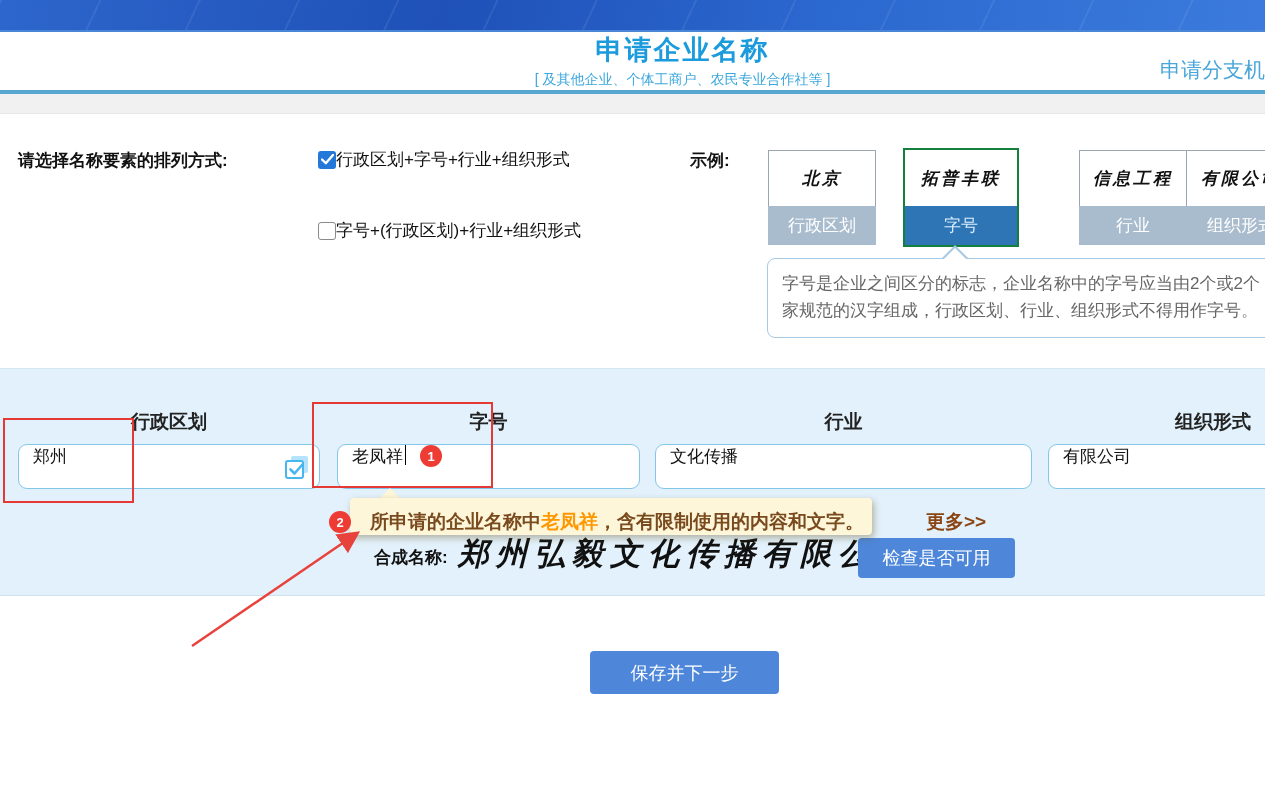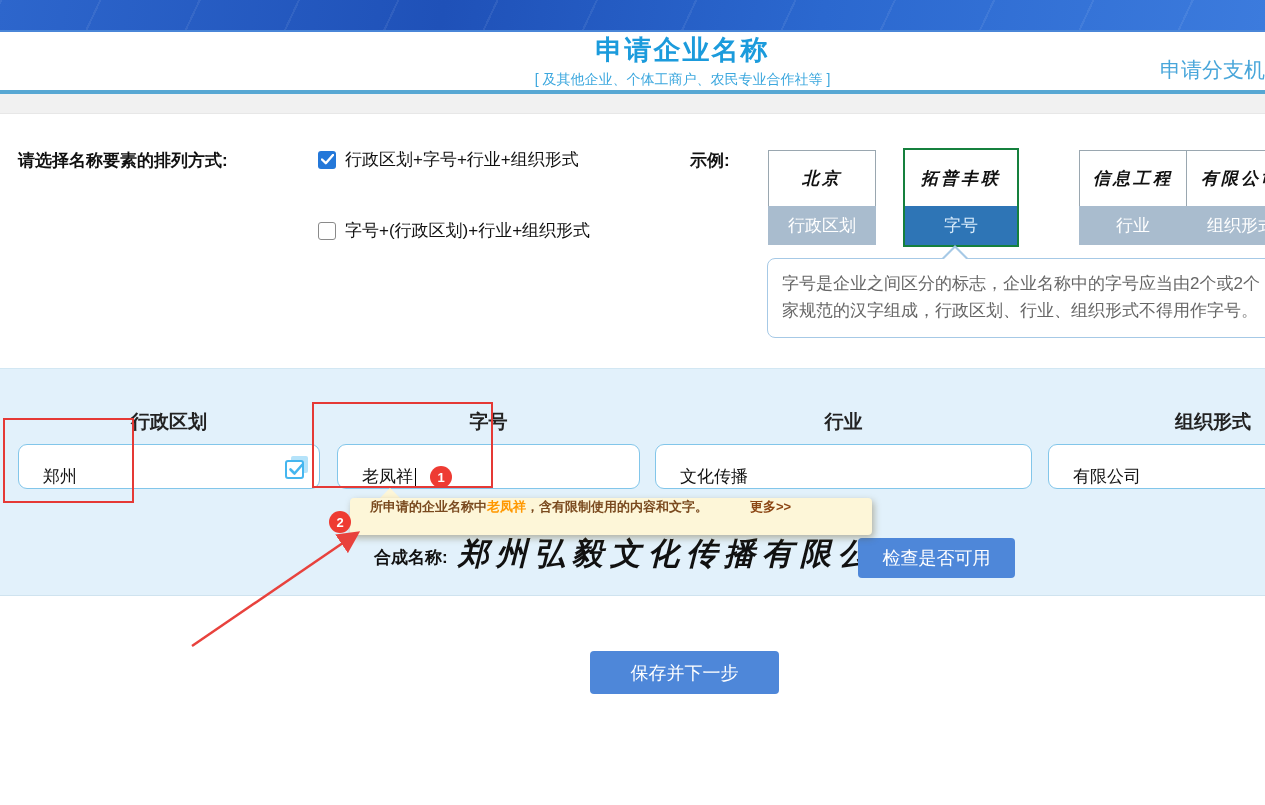--- a/index.html
+++ b/index.html
@@ -16,21 +16,21 @@
   
   .header{position:absolute; left:100px; top:30px; width:1165px; height:60px; text-align:center;}
   .title{font-size:27px; font-weight:bold; color:#1b9bdc; margin-top:2px; letter-spacing:2px;}
   .subtitle{font-size:14px; color:#3ba7de; margin-top:3px;}
   .branch{position:absolute; left:1160px; top:56px; font-size:21px; color:#48a6da; white-space:nowrap; cursor:pointer;}
   .blue-rule{position:absolute; left:0; top:90px; width:1265px; height:4px; background:#57a7d3;}
   .gray-strip{position:absolute; left:0; top:94px; width:1265px; height:19px; background:#f1f1f1; border-bottom:1px solid #e7e7e7;}
 
   
   .arr-label{position:absolute; left:18px; top:149px; font-size:17px; font-weight:bold; color:#111;}
-  .opt{position:absolute; left:318px; display:flex; align-items:center; gap:9px; cursor:pointer;}
+  .opt{position:absolute; left:318px; display:flex; align-items:center; cursor:pointer;}
   .opt .txt{font-size:17px; color:#111;}
   .cb{width:18px; height:18px; border-radius:3px; box-sizing:border-box; display:flex; align-items:center; justify-content:center;}
   .cb.on{background:#2478d9;}
   .cb.off{background:#fff; border:1.5px solid #8a8a8a;}
 
   
   .ex-label{position:absolute; left:690px; top:149px; font-size:17px; font-weight:bold; color:#111;}
   .ex-box{position:absolute; top:150px; width:108px;}
   .ex-top{height:56px; background:#fff; border:1px solid #9aa7b0; border-bottom:none; box-sizing:border-box;
     display:flex; align-items:center; justify-content:center;
@@ -48,37 +48,37 @@
   .bubble-arrow-in{position:absolute; left:944px; top:248px; width:0; height:0;
     border-left:11px solid transparent; border-right:11px solid transparent; border-bottom:11px solid #fff; z-index:3;}
   .bubble .ln{margin:0; padding-left:14px; font-size:17px; color:#666; line-height:27px; white-space:nowrap;}
   .bubble .ln:first-child{padding-top:11px;}
 
   
   .form-bg{position:absolute; left:0; top:368px; width:1265px; height:226px; background:#e2f1fb;
     border-top:1px solid #d2e7f3; border-bottom:1px solid #cfe3ef;}
   .flabel{position:absolute; top:409px; text-align:center; font-size:19px; font-weight:bold; color:#222;}
   .finput{position:absolute; top:444px; height:45px; background:#fff; border:1px solid #82c6ea; border-radius:9px;
-    box-sizing:border-box; display:flex; align-items:flex-end; padding:0 24px; font-size:17px; color:#111; cursor:text;}
+    box-sizing:border-box; display:flex; align-items:flex-start; padding:0 14px; font-size:17px; color:#111; cursor:text;}
   .sel-icon{position:absolute; right:9px; top:9px; width:26px; height:26px; cursor:pointer;}
   .cursor{display:inline-block; width:1px; height:20px; background:#000; margin-left:2px;}
   .badge{width:22px; height:22px; border-radius:50%; background:#ee3b33; color:#fff; font-size:13px; font-weight:bold;
     display:flex; align-items:center; justify-content:center;}
   .badge.inline{margin-left:14px;}
   .badge.abs{position:absolute; left:329px; top:511px; z-index:6;}
 
   
   .warn{position:absolute; left:350px; top:498px; width:522px; height:37px; background:#fdf6d8; border-radius:4px;
-    box-shadow:2px 3px 7px rgba(100,80,30,.4); display:flex; align-items:flex-start; padding:0 20px; box-sizing:border-box;
-    white-space:nowrap; font-size:13px; font-weight:600; z-index:5;}
+    box-shadow:2px 3px 7px rgba(100,80,30,.4); display:flex; align-items:flex-end; padding:0 20px; box-sizing:border-box;
+    white-space:nowrap; font-size:19px; font-weight:600; z-index:5;}
   .warn-arrow{position:absolute; left:380px; top:488px; width:0; height:0;
     border-left:10px solid transparent; border-right:10px solid transparent; border-bottom:10px solid #fdf6d8; z-index:5;}
   .warn .t{color:#7a4a1f;}
   .warn .hlt{color:#ff9800;}
-  .warn .more{color:#8b4513; margin-left:42px; cursor:pointer;}
+  .warn .more{color:#8b4513; margin-left:62px; cursor:pointer;}
 
   
   .comp-label{position:absolute; left:374px; top:546px; font-size:17px; font-weight:bold; color:#111;}
   .comp-name{position:absolute; left:458px; top:533px; font-size:31px; font-weight:bold; font-style:italic;
     font-family:"DejaVu Serif", serif; color:#111; letter-spacing:7px; white-space:nowrap;}
   .btn{background:#4e87d9; color:#fff; border:none; border-radius:4px; font-size:18px;
     display:flex; align-items:center; justify-content:center; cursor:pointer; font-family:Liberation Serif, serif;}
   .check-btn{position:absolute; left:858px; top:538px; width:157px; height:40px;}
   .save-btn{position:absolute; left:590px; top:651px; width:189px; height:43px;}
 

